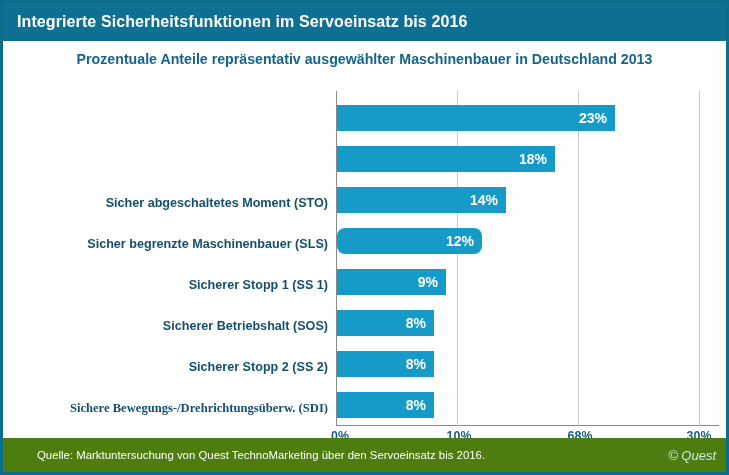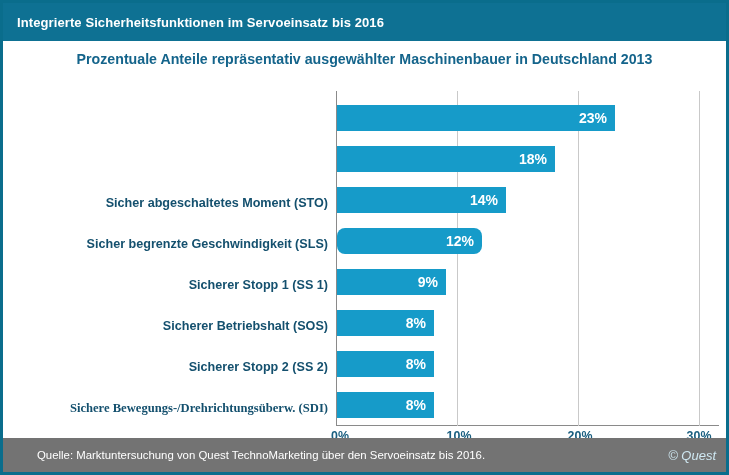--- a/index.html
+++ b/index.html
@@ -26,21 +26,21 @@
     top: 0;
     width: 100%;
     height: 38px;
     background: #0e7193;
     box-sizing: border-box;
     display: flex;
     align-items: center;
   }
   .title-bar .title {
     color: #ffffff;
-    font-size: 13px;
+    font-size: 16px;
     font-weight: bold;
     letter-spacing: 0.1px;
     padding-left: 14px;
     white-space: nowrap;
   }
   .subtitle {
     position: absolute;
     left: 0;
     top: 48px;
     width: 100%;
@@ -120,21 +120,21 @@
     top: 88px;
     width: 325px;
     height: 335px;
   }
   .footer-bar {
     position: absolute;
     left: 0;
     bottom: 0;
     width: 100%;
     height: 34px;
-    background: #737373;
+    background: #4d7c0f;
     box-sizing: border-box;
     display: flex;
     align-items: center;
     justify-content: space-between;
     text-align: right;
   }
   .footer-source {
     color: #ffffff;
     font-size: 11.4px;
     padding-left: 34px;
@@ -154,21 +154,21 @@
 <div class="frame">
 
   <div class="title-bar">
     <div class="title">Integrierte Sicherheitsfunktionen im Servoeinsatz  bis 2016</div>
   </div>
 
   <div class="subtitle">Prozentuale Anteile repräsentativ ausgewählter Maschinenbauer in Deutschland  2013</div>
 
   <div class="cat-wrap">
     <div class="cat-label" style="top:105px;">Sicher abgeschaltetes Moment (STO)</div>
-    <div class="cat-label" style="top:146px;">Sicher begrenzte Geschwindigkeit (SLS)</div>
+    <div class="cat-label" style="top:146px;">Sicher begrenzte Maschinenbauer (SLS)</div>
     <div class="cat-label" style="top:187px;">Sicherer Stopp 1 (SS 1)</div>
     <div class="cat-label" style="top:228px;">Sicherer Betriebshalt (SOS)</div>
     <div class="cat-label" style="top:269px;">Sicherer Stopp 2 (SS 2)</div>
     <div class="cat-label" style="top:310px;font-family:Liberation Serif, serif;">Sichere Bewegungs-/Drehrichtungsüberw. (SDI)</div>
     <div class="cat-label" style="top:351px;">Sichere Geschwindigkeitsüberwachung (SSM)</div>
 
   </div>
 
   <div class="plot">
     <div class="plot-border-left"></div>
@@ -198,21 +198,21 @@
     </div>
     <div class="bar" style="left:1px; top:260px; width:97px;">
       <div class="bar-value" style="right:8px; top:0;">8%</div>
     </div>
     <div class="bar" style="left:1px; top:301px; width:97px;">
       <div class="bar-value" style="right:8px; top:0;">8%</div>
     </div>
 
     <div class="tick-label" style="left:4px;">0%</div>
     <div class="tick-label" style="left:123px;">10%</div>
-    <div class="tick-label" style="left:244px;">20%</div>
+    <div class="tick-label" style="left:244px;">68%</div>
     <div class="tick-label" style="left:363px;">30%</div>
   </div>
 
   <div class="footer-bar">
     <div class="footer-source">Quelle: Marktuntersuchung von Quest TechnoMarketing über den Servoeinsatz bis 2016.</div>
     <div class="footer-credit">© Quest</div>
   </div>
 
 </div>
 

